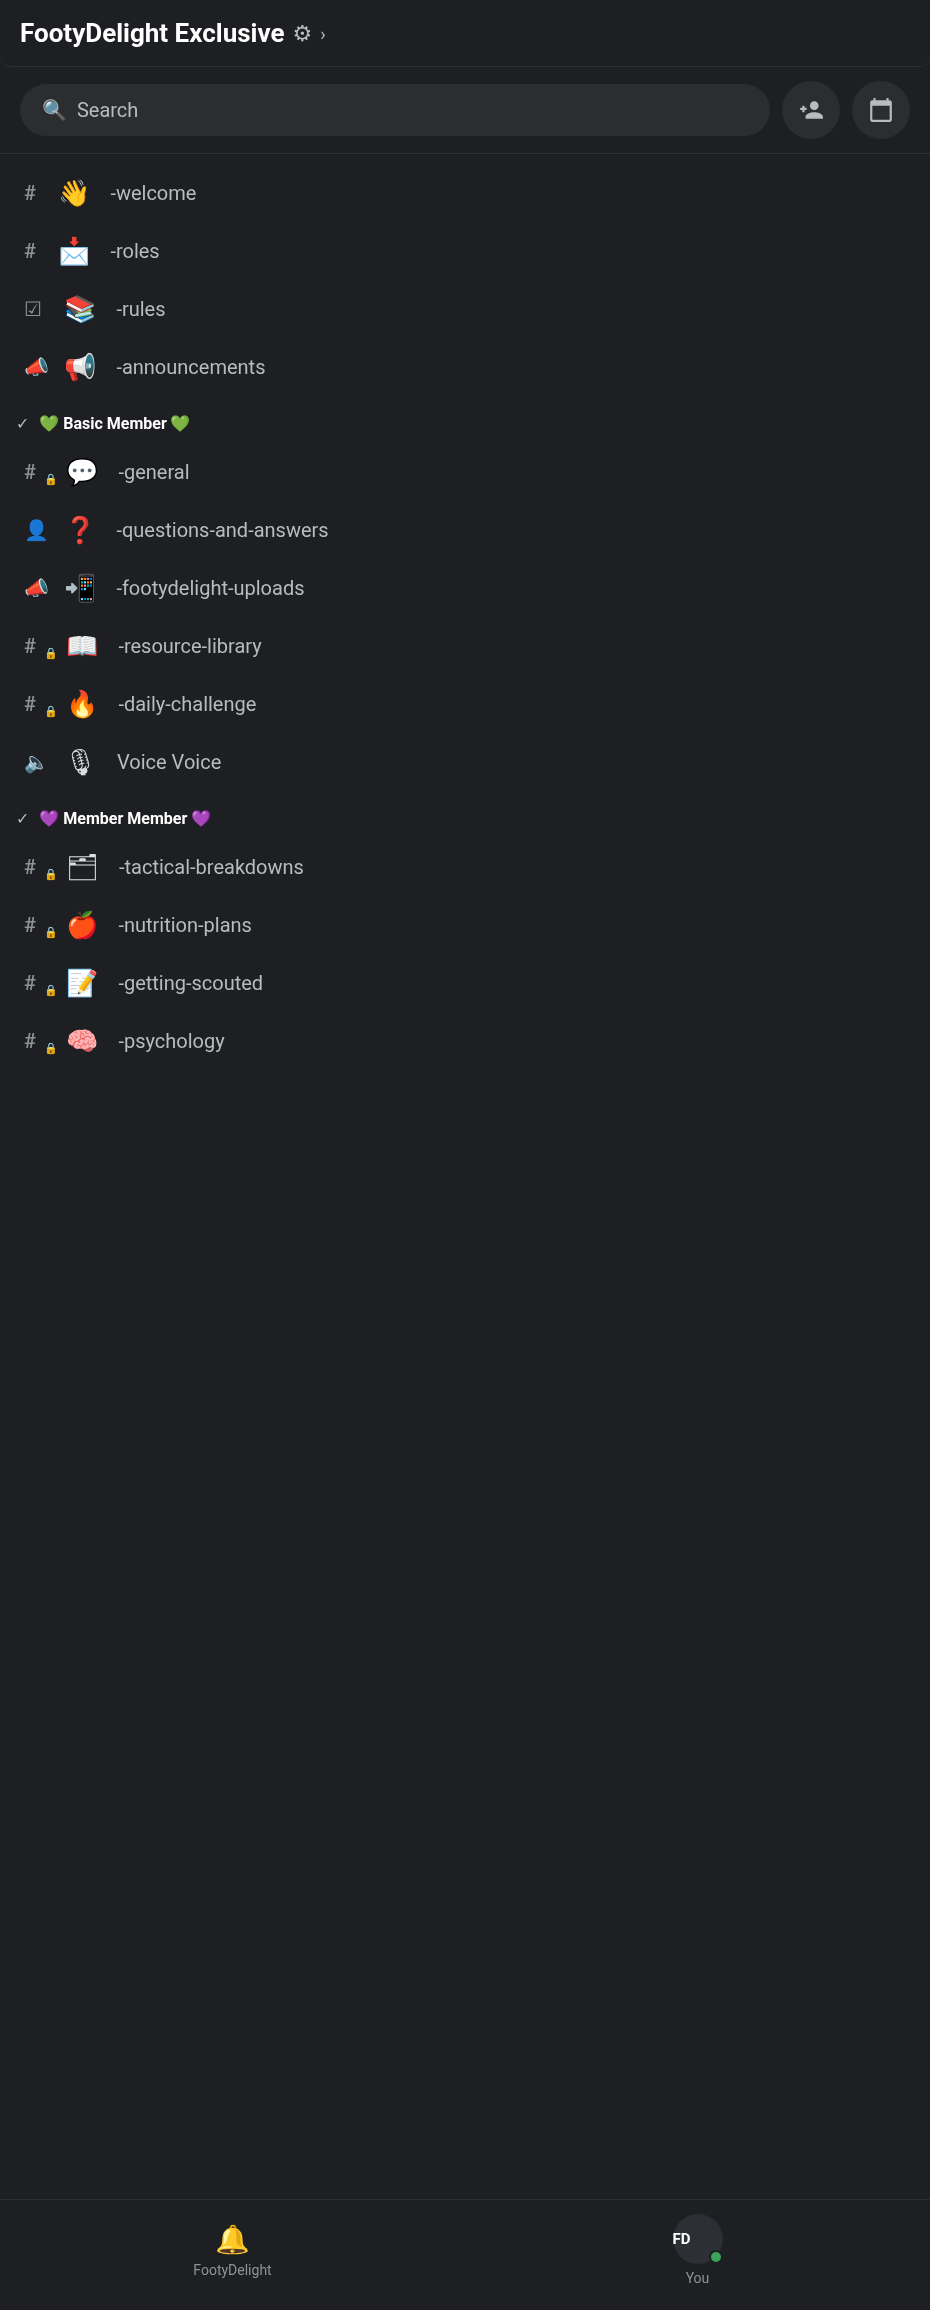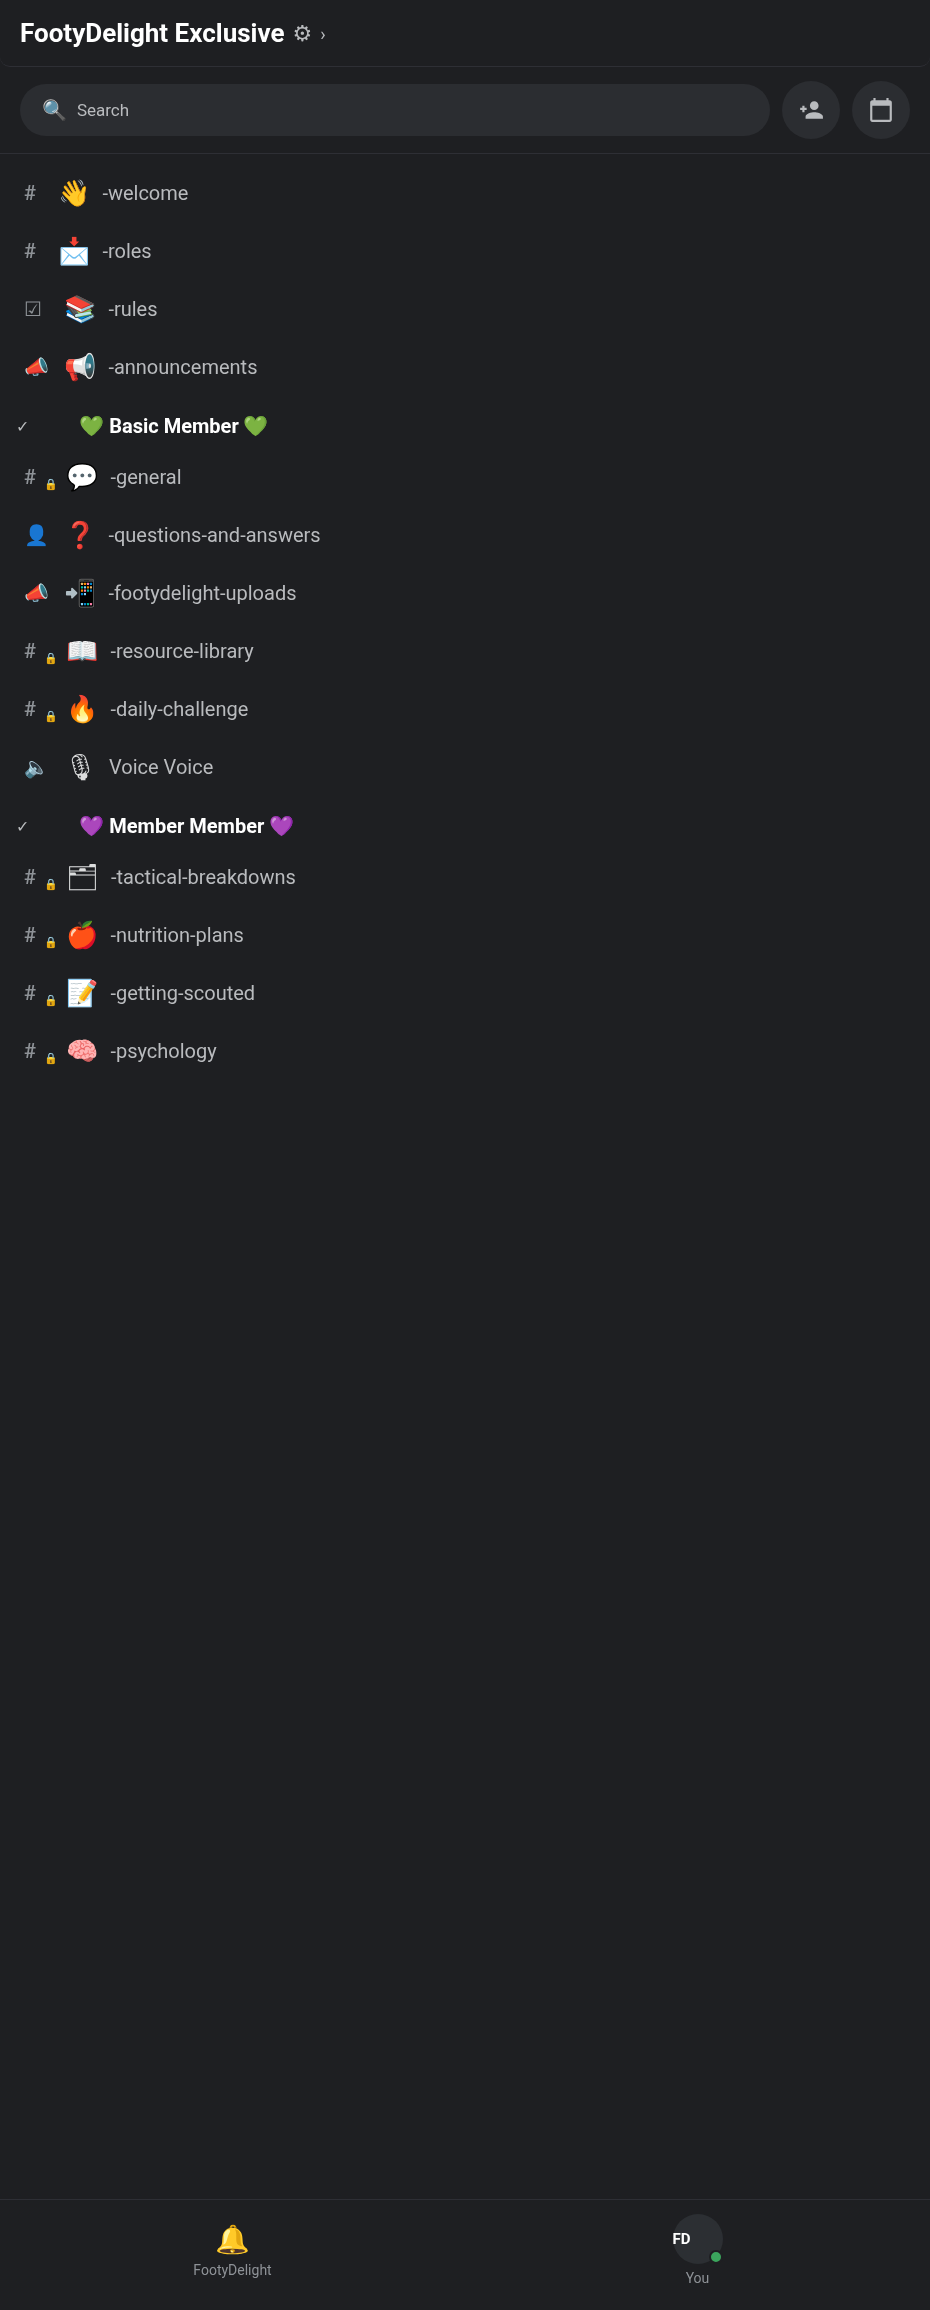--- a/index.html
+++ b/index.html
@@ -69,21 +69,21 @@
       align-items: center;
       gap: 10px;
       padding: 14px 22px;
       cursor: pointer;
     }
     .search-icon-char {
       font-size: 20px;
       color: #b9bbbe;
     }
     .search-label {
-      font-size: 17px;
+      font-size: 20px;
       color: #b9bbbe;
     }
     .icon-btn {
       width: 58px;
       height: 58px;
       border-radius: 50%;
       background: #2b2d31;
       display: flex;
       align-items: center;
       justify-content: center;
@@ -105,39 +105,39 @@
       padding: 14px 24px;
       cursor: pointer;
     }
     .channel-emoji {
       font-size: 26px;
       min-width: 30px;
     }
     .channel-name {
       font-size: 20px;
       color: #b9bbbe;
+      margin-left: 8px;
     }
 
     
     .category-header {
       display: flex;
       align-items: center;
       gap: 10px;
       padding: 18px 20px 10px 16px;
       cursor: pointer;
     }
     .category-chevron {
       font-size: 16px;
       color: #b9bbbe;
     }
     .category-label {
-      font-size: 20px;
+      font-size: 16px;
       font-weight: 700;
       color: #ffffff;
-      margin-left: 40px;
     }
 
     
     .bottom-nav {
       position: fixed;
       bottom: 0;
       width: 930px;
       background: #1e1f22;
       border-top: 1px solid #2e2f35;
       display: flex;

